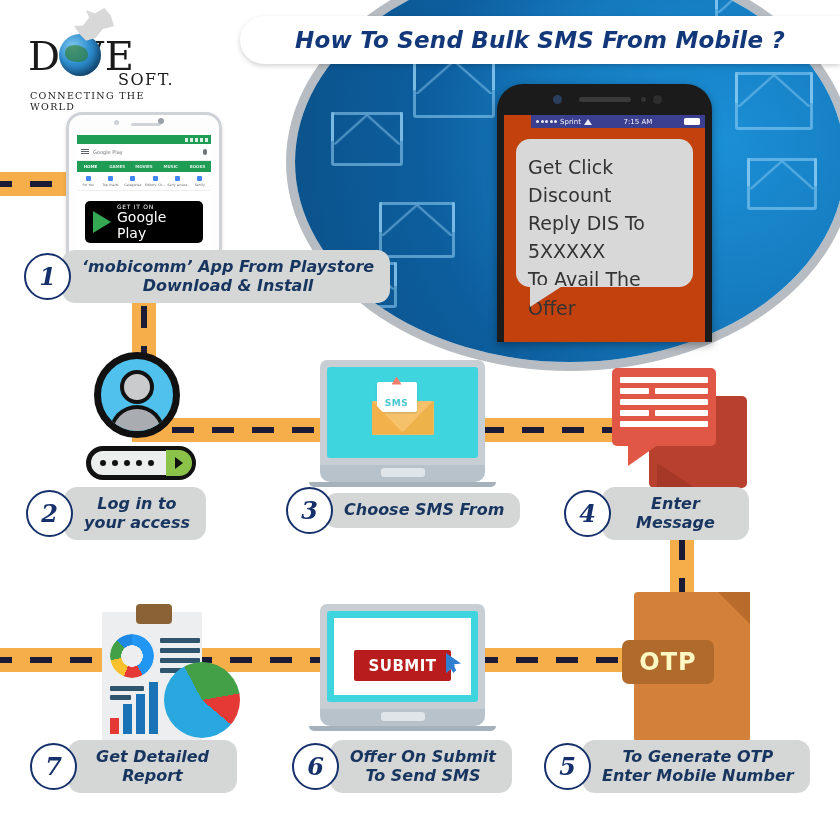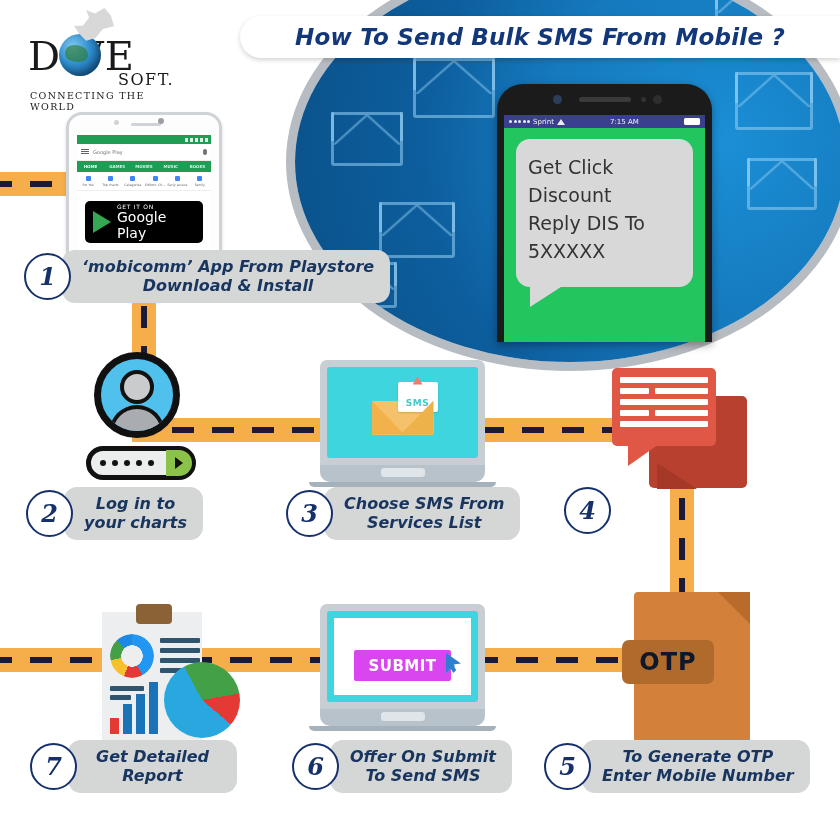--- a/index.html
+++ b/index.html
@@ -42,21 +42,21 @@
     position:absolute;left:0;top:0;width:100%;height:100%;
     background:
       linear-gradient(to bottom right, transparent calc(50% - 2px), rgba(150,210,245,.55) 50%, transparent calc(50% + 2px)) no-repeat,
       linear-gradient(to bottom left, transparent calc(50% - 2px), rgba(150,210,245,.55) 50%, transparent calc(50% + 2px)) no-repeat;
     background-size:50% 62%,50% 62%;
     background-position:0 0,100% 0;
     font-style:normal;
   }
 
   .title-banner{
-    position:absolute;left:240px;top:16px;width:600px;height:42px;z-index:6;
+    position:absolute;left:240px;top:16px;width:600px;height:48px;z-index:6;
     background:#ffffff;border-radius:24px 0 0 24px;
     display:flex;align-items:center;justify-content:center;
     box-shadow:0 2px 5px rgba(0,0,0,.18);
   }
   .title-banner span{
     font-family:"DejaVu Sans", sans-serif;
     font-weight:bold;font-style:italic;font-size:23px;color:#12387a;letter-spacing:.2px;
     white-space:nowrap;
   }
 
@@ -134,21 +134,21 @@
   
   .iphone{
     position:absolute;left:497px;top:84px;width:215px;height:258px;z-index:5;
     background:#1b1b1b;border-radius:26px 26px 0 0;padding:7px 7px 0;box-sizing:border-box;
     box-shadow:0 3px 9px rgba(0,0,0,.35);
   }
   .iphone .ntop{position:absolute;left:50%;top:13px;width:52px;height:5px;margin-left:-26px;background:#3a3a3a;border-radius:3px;}
   .iphone .ncam{position:absolute;left:50%;top:11px;width:9px;height:9px;margin-left:-52px;background:#2b3f5c;border-radius:50%;}
   .iphone .ncam2{position:absolute;left:50%;top:13px;width:5px;height:5px;margin-left:36px;background:#333;border-radius:50%;}
   .iphone .ncam3{position:absolute;left:50%;top:11px;width:9px;height:9px;margin-left:48px;background:#2e2e2e;border-radius:50%;}
-  .iphone .iscr{position:absolute;left:7px;right:7px;top:31px;bottom:0;background:#22c55e;overflow:hidden;}
+  .iphone .iscr{position:absolute;left:7px;right:7px;top:31px;bottom:0;background:#c2410c;overflow:hidden;padding-left:27px;}
   .iphone .ibar{height:13px;background:#3b3f8f;display:flex;align-items:center;justify-content:space-between;padding:0 5px;}
   .iphone .ibar .l{display:flex;align-items:center;gap:3px;}
   .iphone .ibar .dots{display:flex;gap:1.5px;}
   .iphone .ibar .dots i{width:3px;height:3px;background:rgba(255,255,255,.9);border-radius:50%;}
   .iphone .ibar .carrier,.iphone .ibar .clock{font-size:7px;color:rgba(255,255,255,.95);}
   .iphone .ibar .wifi{width:0;height:0;border-left:4px solid transparent;border-right:4px solid transparent;border-bottom:6px solid rgba(255,255,255,.9);}
   .iphone .ibar .r{display:flex;align-items:center;gap:2px;}
   .iphone .ibar .batt{width:16px;height:7px;background:#fff;border-radius:1.5px;}
   .bubble{
     position:absolute;left:12px;right:12px;top:24px;height:148px;
@@ -202,21 +202,21 @@
   .laptop .lid{background:#c7ced4;border-radius:7px 7px 0 0;padding:7px;box-sizing:border-box;}
   .laptop .base{height:17px;background:#b8c2ca;border-radius:0 0 10px 10px;position:relative;}
   .laptop .base::after{content:"";position:absolute;left:50%;top:3px;width:44px;height:9px;margin-left:-22px;background:#dfe5e9;border-radius:3px;}
   .laptop .foot{height:5px;margin:0 -11px;background:#a6b2bb;border-radius:0 0 5px 5px;}
 
   .ic-sms{left:320px;top:360px;width:165px;height:126px;}
   .ic-sms .lid{height:105px;}
   .ic-sms .scr{width:100%;height:100%;background:#3fd5de;border-radius:3px;display:flex;align-items:center;justify-content:center;}
   .envelope{position:relative;width:62px;height:44px;}
   .envelope .card{
-    position:absolute;left:26px;top:-9px;width:40px;height:30px;background:#fff;border-radius:2px;
+    position:absolute;left:5px;top:-9px;width:40px;height:30px;background:#fff;border-radius:2px;
     display:flex;align-items:flex-end;justify-content:center;padding-bottom:4px;box-sizing:border-box;
     box-shadow:0 1px 2px rgba(0,0,0,.15);
   }
   .envelope .card b{font-size:9px;color:#4bc6cf;letter-spacing:.5px;}
   .envelope .card::before{
     content:"";position:absolute;left:50%;top:-5px;width:10px;height:8px;margin-left:-5px;background:#ef7d6a;
     clip-path:polygon(50% 0,100% 100%,0 100%);
   }
   .envelope .body{position:absolute;left:0;bottom:0;width:62px;height:34px;background:#f5c26b;border-radius:2px;}
   .envelope .flapL{position:absolute;left:0;bottom:0;width:33px;height:34px;background:#f3b14c;clip-path:polygon(0 0,100% 100%,0 100%);}
@@ -234,28 +234,28 @@
   .ic-msg .tail{position:absolute;left:16px;top:74px;width:34px;height:24px;background:#e05745;clip-path:polygon(0 0,100% 0,0 100%);}
 
   
   .ic-otp{position:absolute;left:622px;top:592px;width:128px;height:150px;z-index:5;}
   .ic-otp .doc{position:absolute;left:12px;top:0;width:116px;height:150px;background:#d2803a;border-radius:4px;}
   .ic-otp .fold{position:absolute;right:0;top:0;width:32px;height:32px;background:#b96b2c;clip-path:polygon(0 0,100% 100%,100% 0);}
   .ic-otp .tag{
     position:absolute;left:0;top:48px;width:92px;height:44px;background:#b06b2c;border-radius:7px;
     display:flex;align-items:center;justify-content:center;
   }
-  .ic-otp .tag b{color:#0f172a;font-size:24px;font-weight:bold;letter-spacing:1px;}
+  .ic-otp .tag b{color:#fef9c3;font-size:24px;font-weight:bold;letter-spacing:1px;}
 
   
   .ic-submit{left:320px;top:604px;width:165px;height:126px;}
   .ic-submit .lid{height:105px;background:#c7ced4;}
   .ic-submit .scr{width:100%;height:100%;background:#3fd5de;border-radius:3px;padding:7px;box-sizing:border-box;}
   .ic-submit .inner{width:100%;height:100%;background:#fff;display:flex;align-items:center;justify-content:center;position:relative;}
-  .ic-submit .btn{background:#d946ef;border-radius:2px;padding:6px 14px;margin-top:17px;}
+  .ic-submit .btn{background:#b91c1c;border-radius:2px;padding:6px 14px;margin-top:17px;}
   .ic-submit .btn b{color:#fff;font-size:15px;font-weight:bold;letter-spacing:.5px;}
   .ic-submit .cursor{
     position:absolute;right:16px;bottom:22px;width:0;height:0;
     border-left:9px solid #3f8fdc;border-bottom:7px solid transparent;border-top:13px solid transparent;
     transform:rotate(-18px);
   }
   .ic-submit .cursor::after{
     content:"";position:absolute;left:-9px;top:-13px;width:15px;height:20px;
     background:#2f7fd0;clip-path:polygon(0 0,0 100%,28% 72%,48% 100%,68% 86%,48% 58%,100% 52%);
   }
@@ -400,20 +400,21 @@
           <span class="wifi"></span>
         </span>
         <span class="clock">7:15 AM</span>
         <span class="r">
             <span class="batt"></span>
           </span>
       </div>
       <div class="bubble">
         <p>Get Click Discount</p>
         <p>Reply DIS To 5XXXXX</p>
+        <p>To Avail The Offer</p>
       </div>
     </div>
   </div>
 
   <div class="ic-login">
     <div class="ava">
       <div class="head"></div>
       <div class="body"></div>
     </div>
     <div class="pw">
@@ -513,34 +514,37 @@
     <div class="pill">
       <span>‘mobicomm’ App From Playstore</span>
       <span>Download &amp; Install</span>
     </div>
   </div>
 
   <div class="steplabel" style="left:26px;top:487px;">
     <div class="num">2</div>
     <div class="pill">
       <span>Log in to</span>
-      <span>your charts</span>
+      <span>your access</span>
     </div>
   </div>
 
   <div class="steplabel" style="left:286px;top:487px;">
     <div class="num">3</div>
     <div class="pill">
       <span>Choose SMS From</span>
-      <span>Services List</span>
     </div>
   </div>
 
   <div class="steplabel" style="left:564px;top:487px;">
     <div class="num">4</div>
+    <div class="pill" style="padding-left:34px;padding-right:34px;">
+      <span>Enter</span>
+      <span>Message</span>
+    </div>
   </div>
 
   <div class="steplabel" style="left:544px;top:740px;">
     <div class="num">5</div>
     <div class="pill">
       <span>To Generate OTP</span>
       <span>Enter Mobile Number</span>
     </div>
   </div>
 

